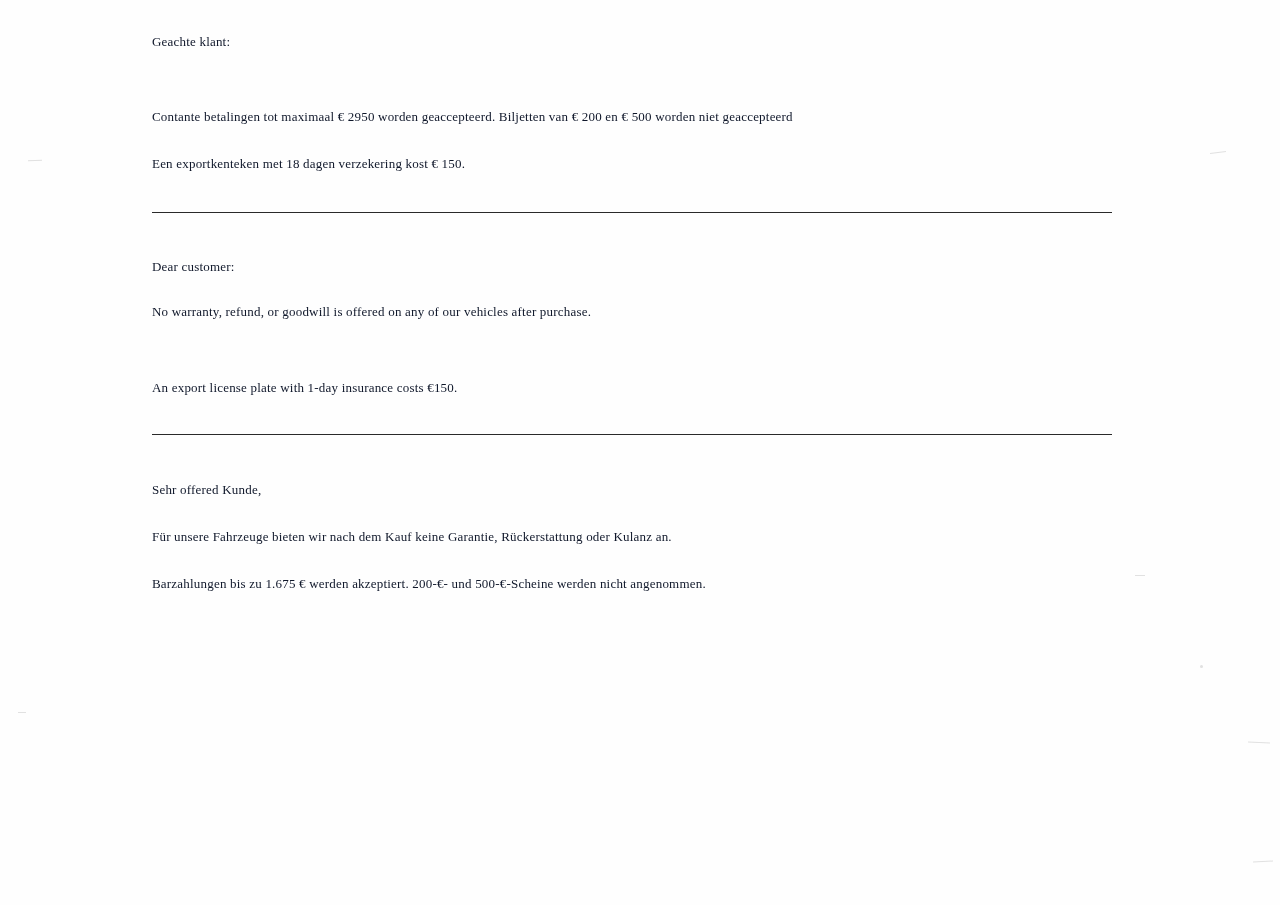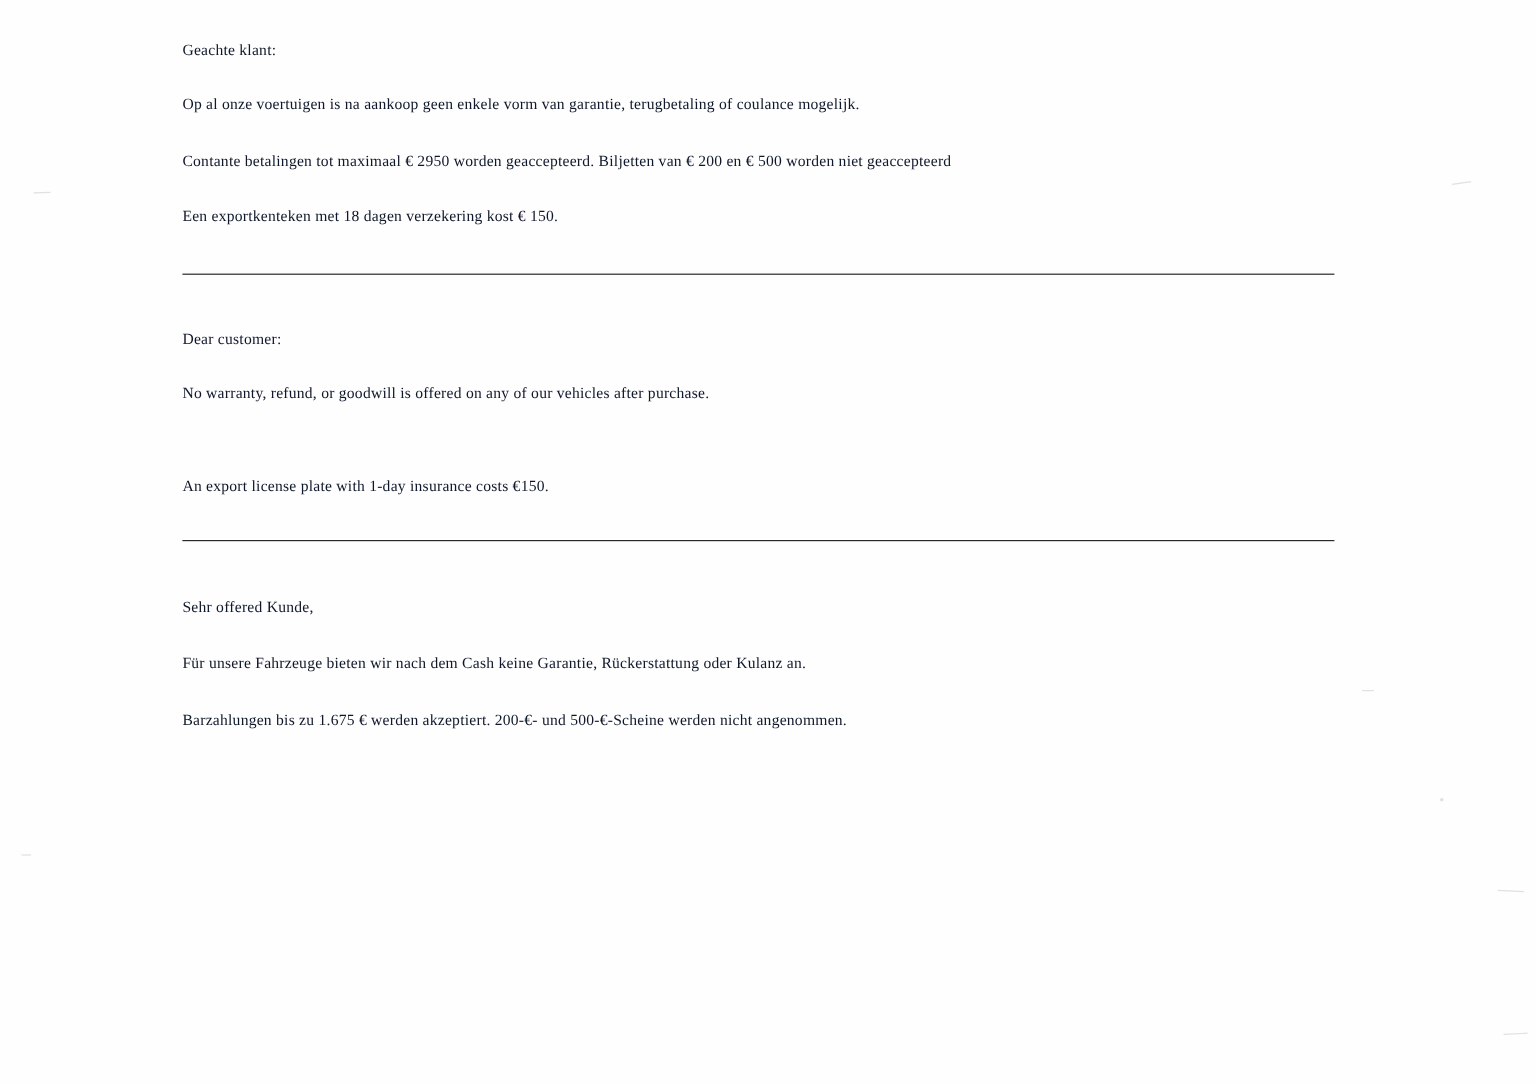--- a/index.html
+++ b/index.html
@@ -81,21 +81,20 @@
   <div class="speck s4"></div>
   <div class="speck s5"></div>
   <div class="speck s6"></div>
   <div class="speck s7"></div>
 
   <div class="content">
 
     <div class="block">
       <div class="line salutation">Geachte klant:</div>
       <div class="gap-1"></div>
-      <div class="line">Op al onze voertuigen is na aankoop geen enkele vorm van garantie, terugbetaling of coulance mogelijk.</div>
       <div class="gap-2"></div>
       <div class="line">Contante betalingen tot maximaal € 2950 worden geaccepteerd. Biljetten van € 200 en € 500 worden niet geaccepteerd</div>
       <div class="gap-2"></div>
       <div class="line">Een exportkenteken met 18 dagen verzekering kost € 150.</div>
     </div>
 
     <div class="rule-wrap-1">
       <div class="rule"></div>
     </div>
     <div class="after-rule-1"></div>
@@ -110,20 +109,20 @@
     </div>
 
     <div class="rule-wrap-2">
       <div class="rule"></div>
     </div>
     <div class="after-rule-2"></div>
 
     <div class="block">
       <div class="line salutation">Sehr offered Kunde,</div>
       <div class="gap-3"></div>
-      <div class="line">Für unsere Fahrzeuge bieten wir nach dem Cash keine Garantie, Rückerstattung oder Kulanz an.</div>
+      <div class="line">Für unsere Fahrzeuge bieten wir nach dem Kauf keine Garantie, Rückerstattung oder Kulanz an.</div>
       <div class="gap-3"></div>
       <div class="line">Barzahlungen bis zu 1.675 € werden akzeptiert. 200-€- und 500-€-Scheine werden nicht angenommen.</div>
       <div class="gap-3"></div>
     </div>
 
   </div>
 </div>
 
 </body></html>

